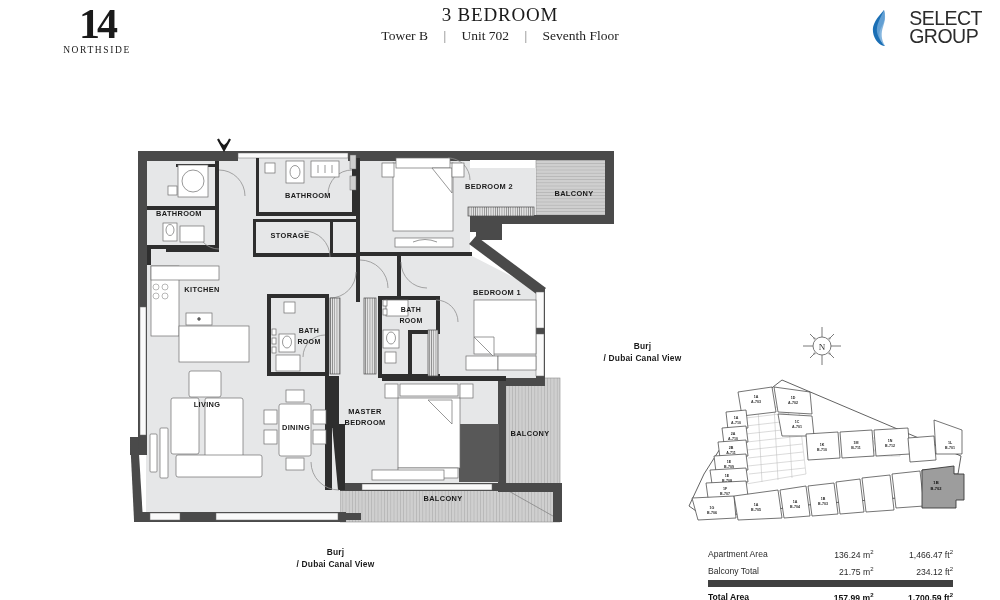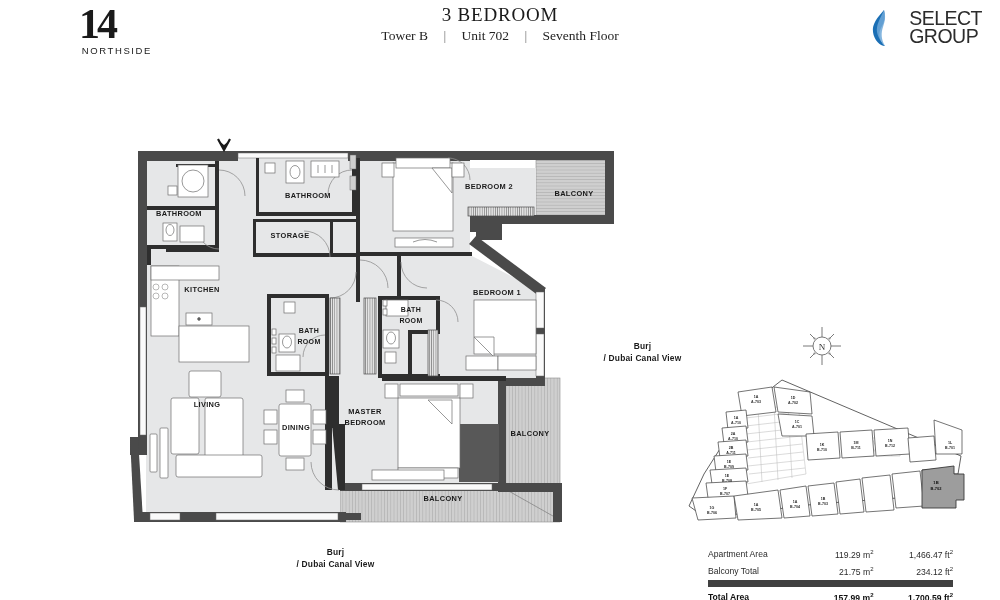--- a/index.html
+++ b/index.html
@@ -14,22 +14,22 @@
   
   .header { position:absolute; top:0; left:0; width:1000px; height:70px; }
 
   .logo-left { position:absolute; left:42px; top:4px; width:110px; text-align:center; }
   .logo-left .mark {
     font-family:"Liberation Serif", serif;
     font-size:42px; font-weight:700; line-height:40px;
     color:#1a1a1a; letter-spacing:-3px;
   }
   .logo-left .word {
-    font-family:Liberation Sans, sans-serif;
-    font-size:9.5px; letter-spacing:1.6px; color:#1a1a1a; margin-top:1px;text-align:right;
+    font-family:Liberation Serif, serif;
+    font-size:9.5px; letter-spacing:1.6px; color:#1a1a1a; margin-top:1px;
   }
 
   .title-block { position:absolute; left:0; top:4px; width:1000px; text-align:center; }
   .title-block .main {
     font-family:"Liberation Serif", serif;
     font-size:19px; color:#1a1a1a; letter-spacing:0.8px;
   }
   .title-block .sub {
     font-family:"Liberation Serif", serif;
     font-size:13.5px; color:#222; margin-top:2px;
@@ -505,21 +505,21 @@
     <text x="204" y="69">B-712</text>
   </g>
 </svg>
 </div>
 
 <div class="areatable">
   <table>
     <tbody>
       <tr>
         <td class="lbl">Apartment Area</td>
-        <td class="m2"><span>119.29 m</span><sup>2</sup></td>
+        <td class="m2"><span>136.24 m</span><sup>2</sup></td>
         <td class="ft2"><span>1,466.47 ft</span><sup>2</sup></td>
       </tr>
       <tr>
         <td class="lbl">Balcony Total</td>
         <td class="m2"><span>21.75 m</span><sup>2</sup></td>
         <td class="ft2"><span>234.12 ft</span><sup>2</sup></td>
       </tr>
       <tr class="total">
         <td class="lbl">Total Area</td>
         <td class="m2"><span>157.99 m</span><sup>2</sup></td>

